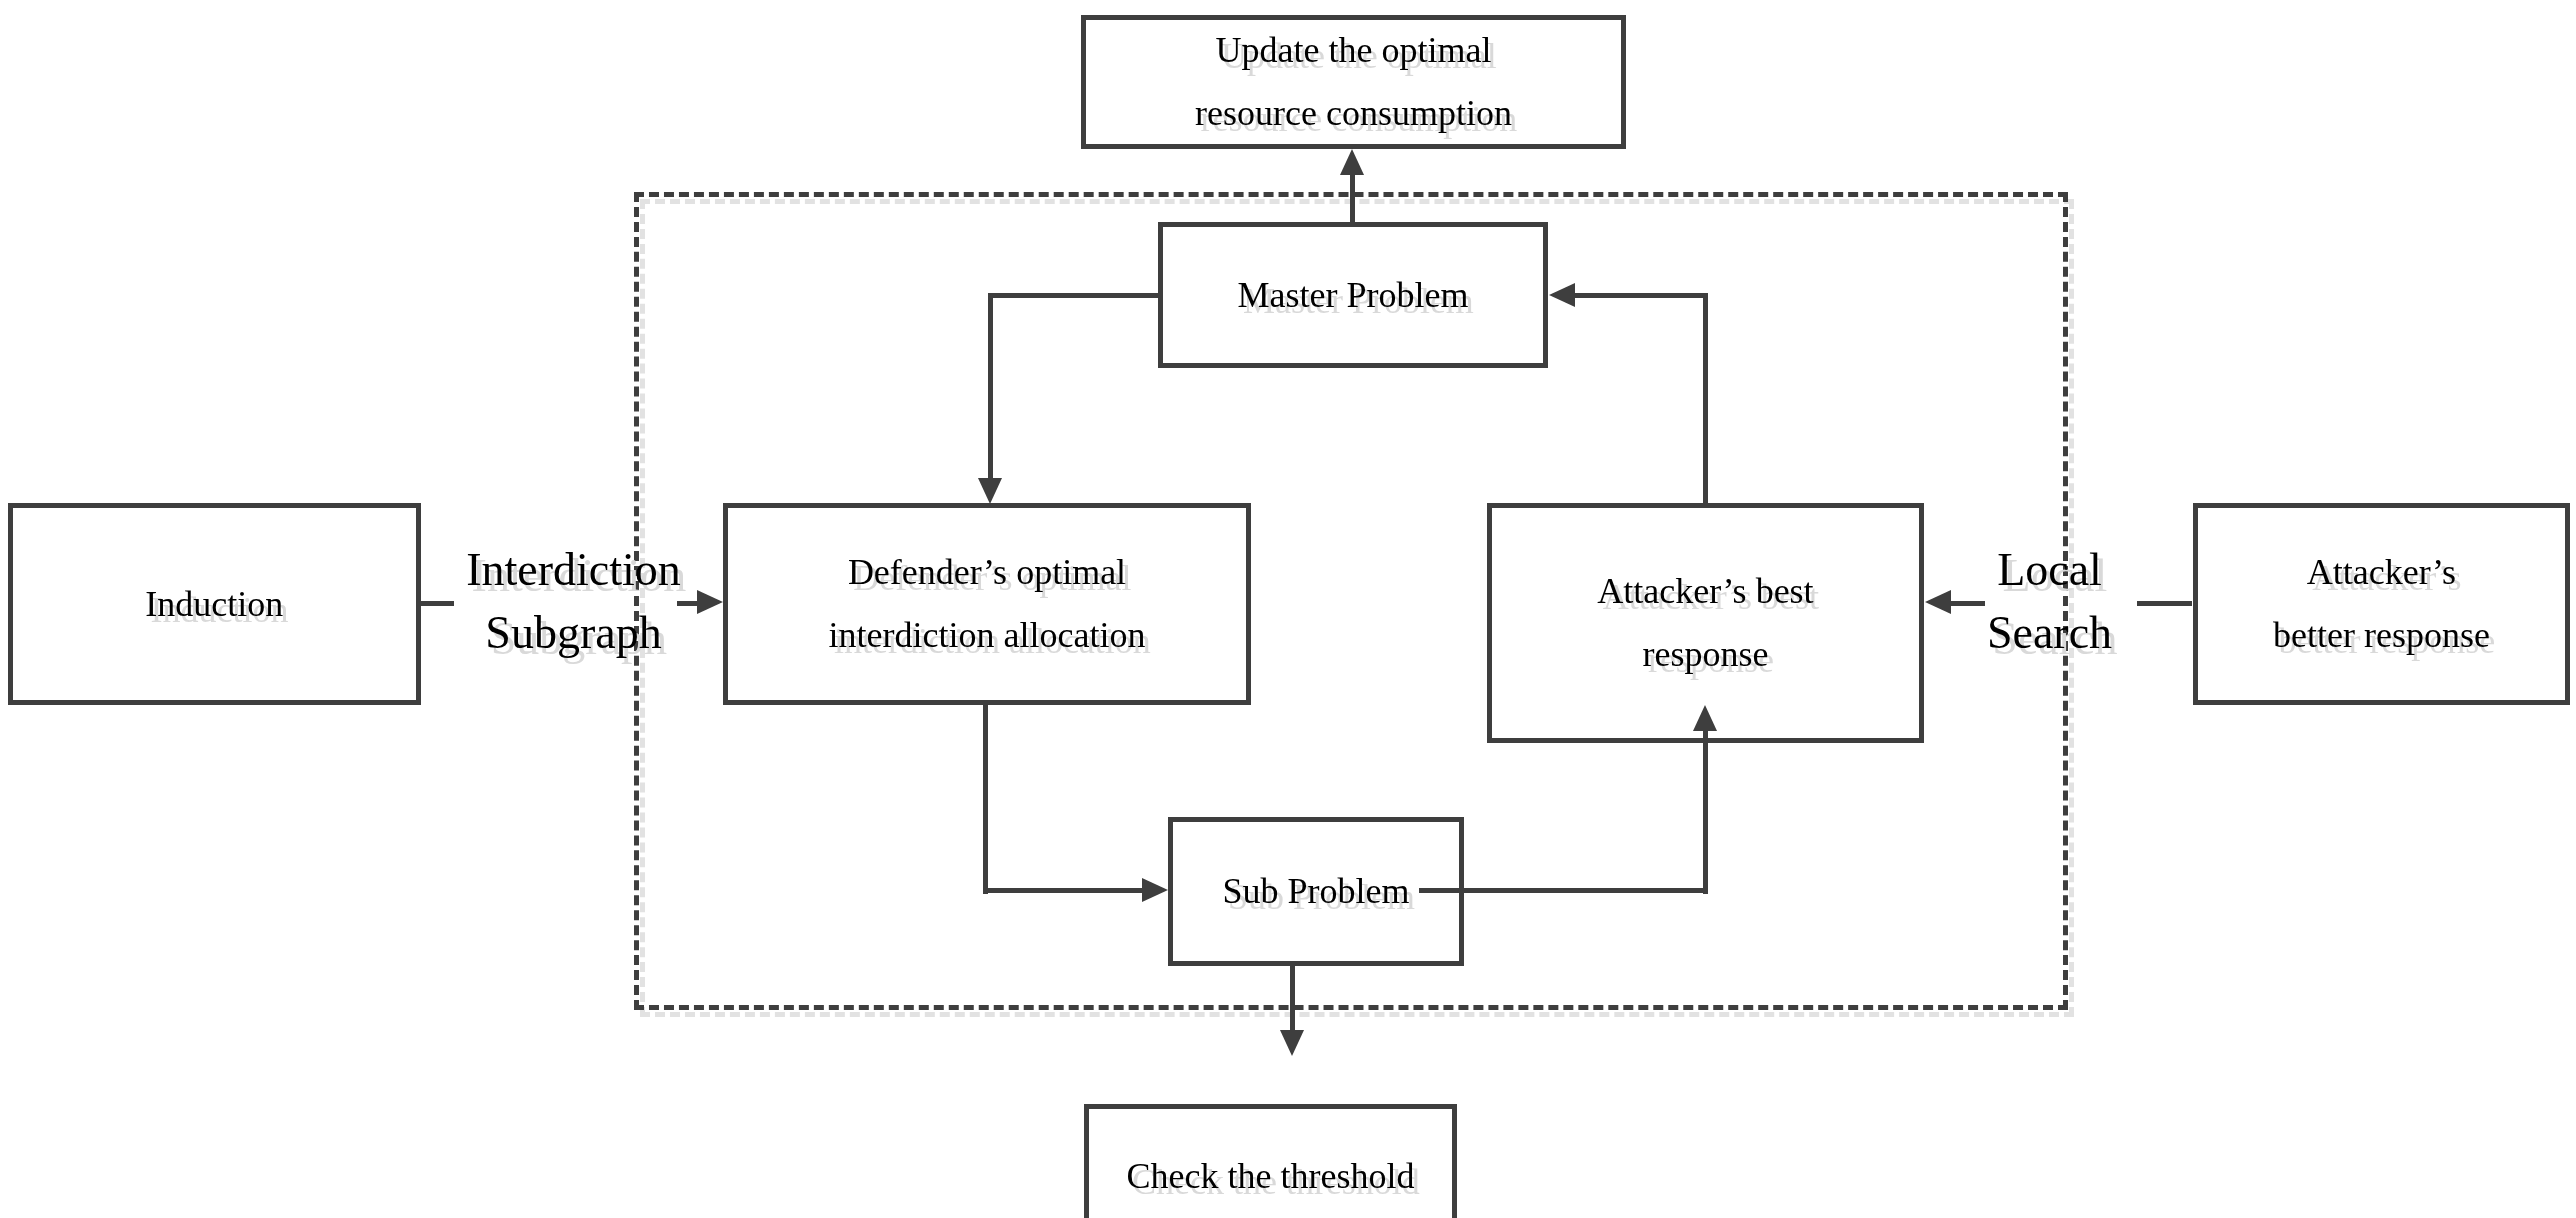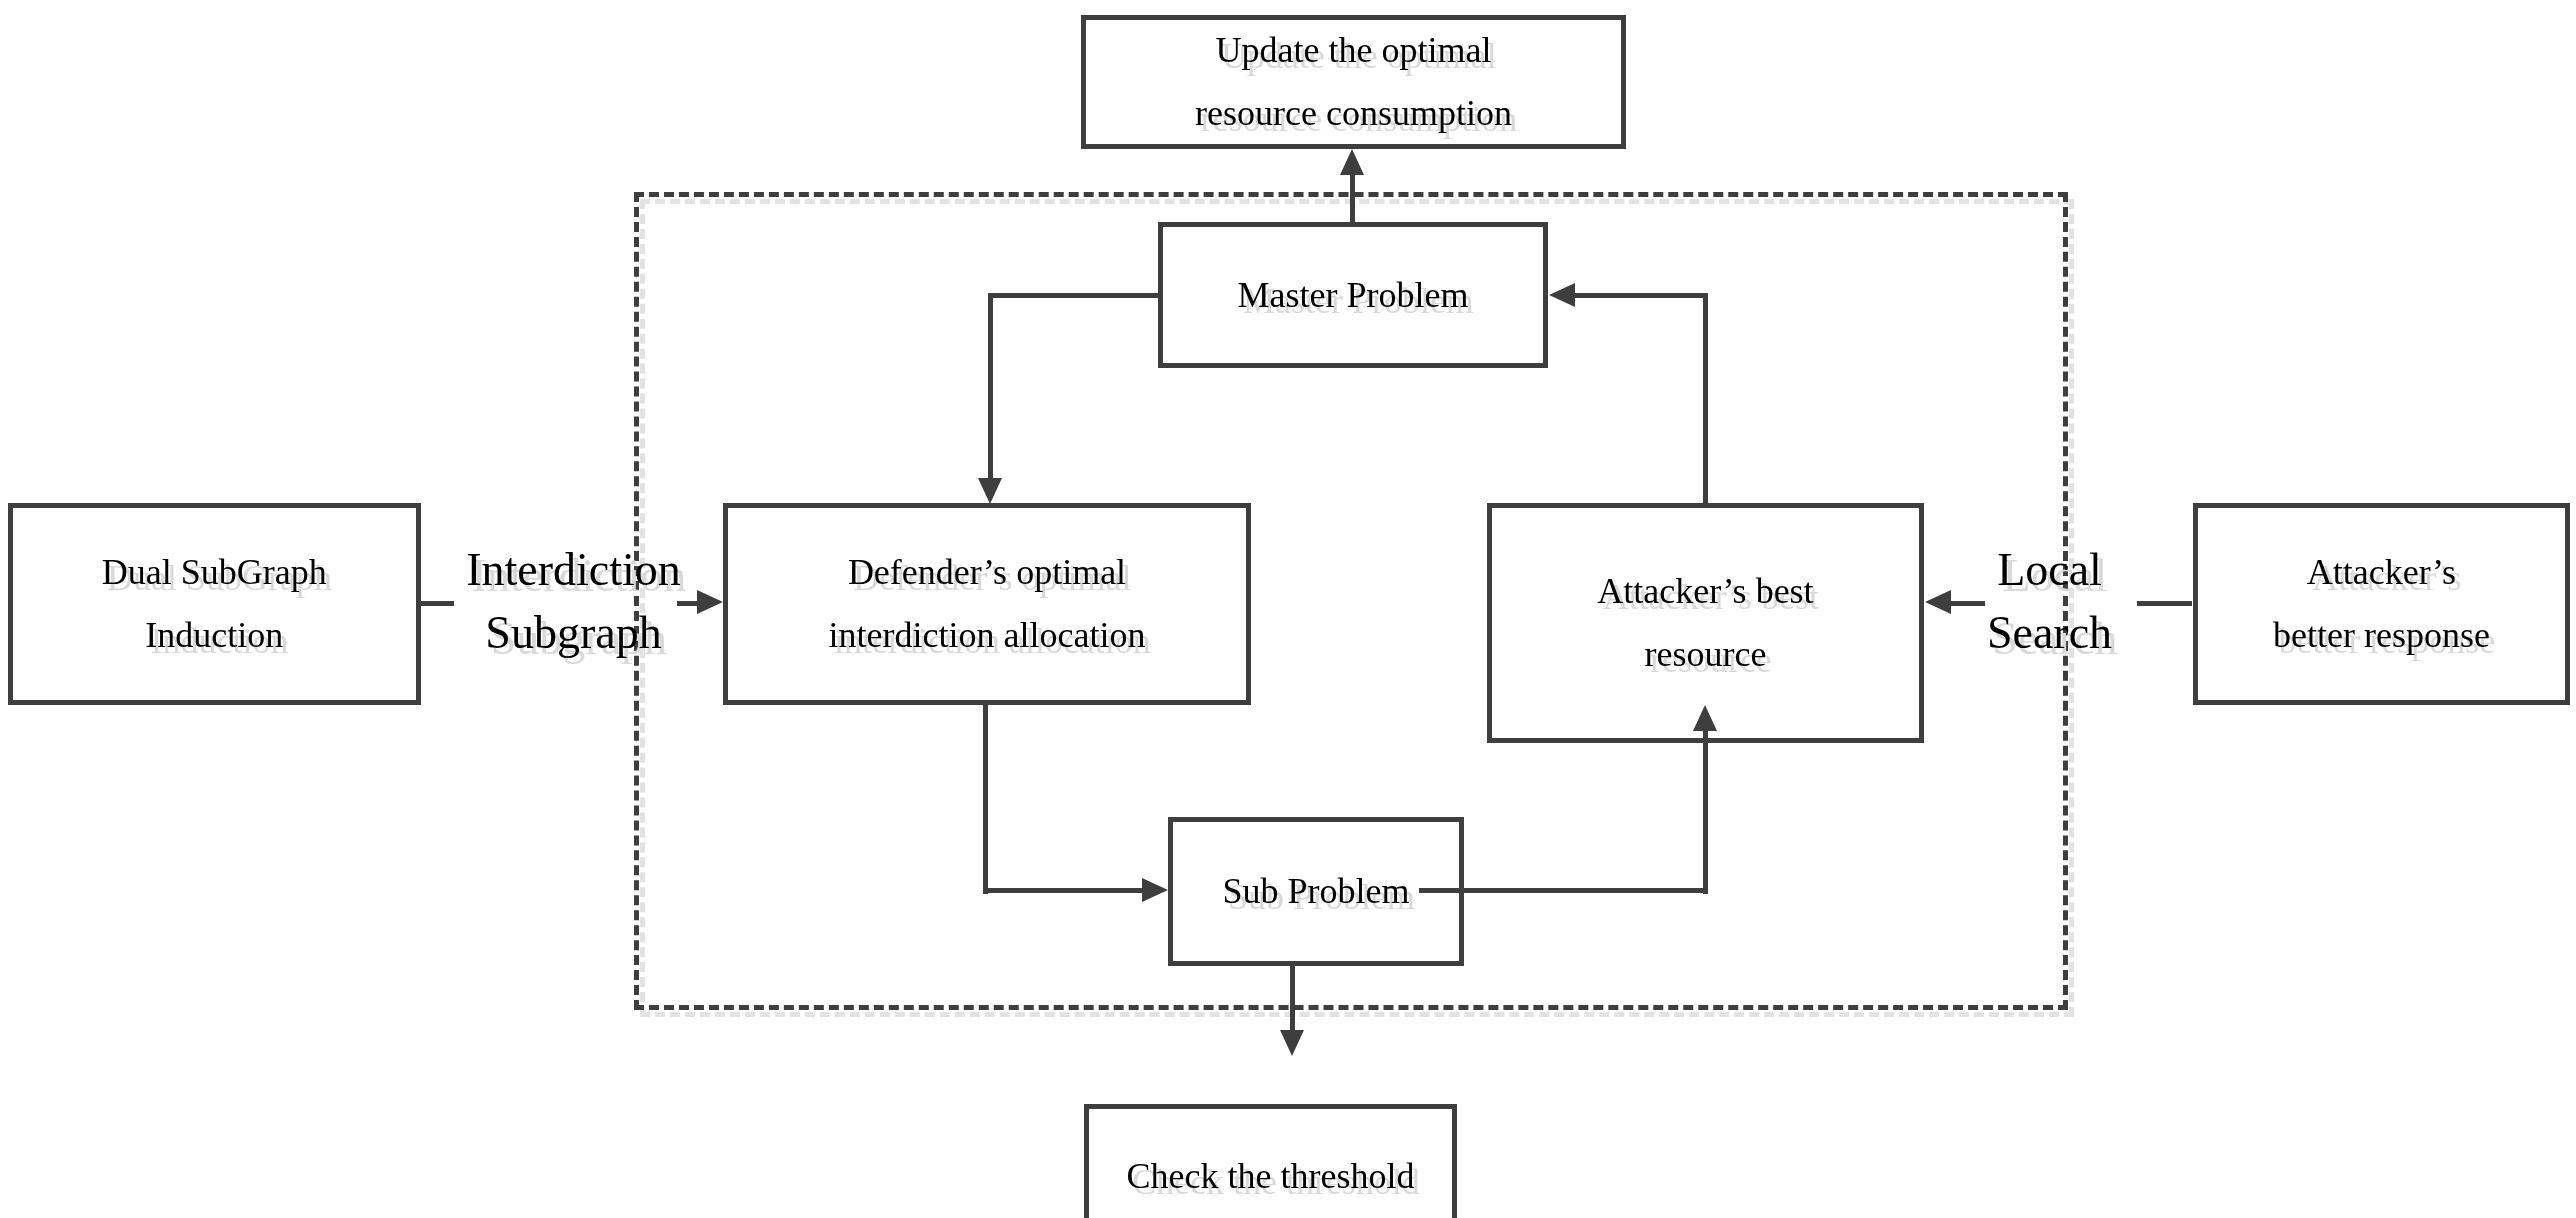--- a/index.html
+++ b/index.html
@@ -95,27 +95,26 @@
 
   <div class="node" style="left:1158px;top:222px;width:390px;height:146px">
     <div class="txt">
       <span class="tline">Master Problem</span>
     </div>
   </div>
 
   <div class="node" style="left:1487px;top:503px;width:437px;height:240px">
     <div class="txt">
       <span class="tline">Attacker’s best</span>
-      <span class="tline">resource</span>
+      <span class="tline">response</span>
     </div>
   </div>
 
   <div class="node" style="left:7.7px;top:503px;width:413px;height:202px">
     <div class="txt">
-      <span class="tline">Dual SubGraph</span>
       <span class="tline">Induction</span>
     </div>
   </div>
 
   <div class="node" style="left:2193px;top:503px;width:377px;height:202px">
     <div class="txt">
       <span class="tline">Attacker’s</span>
       <span class="tline">better response</span>
     </div>
   </div>

